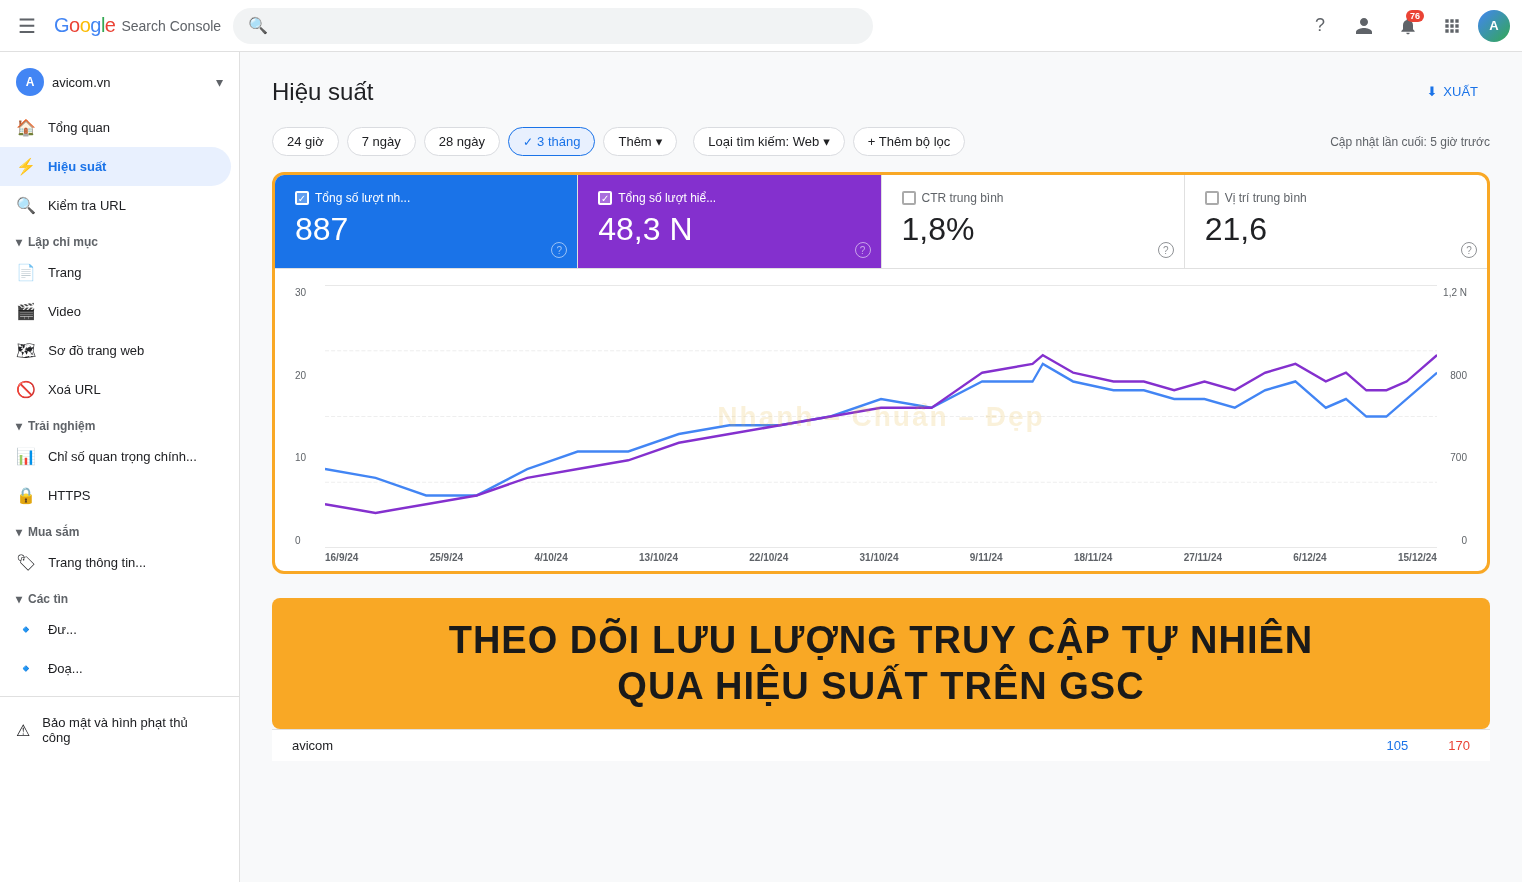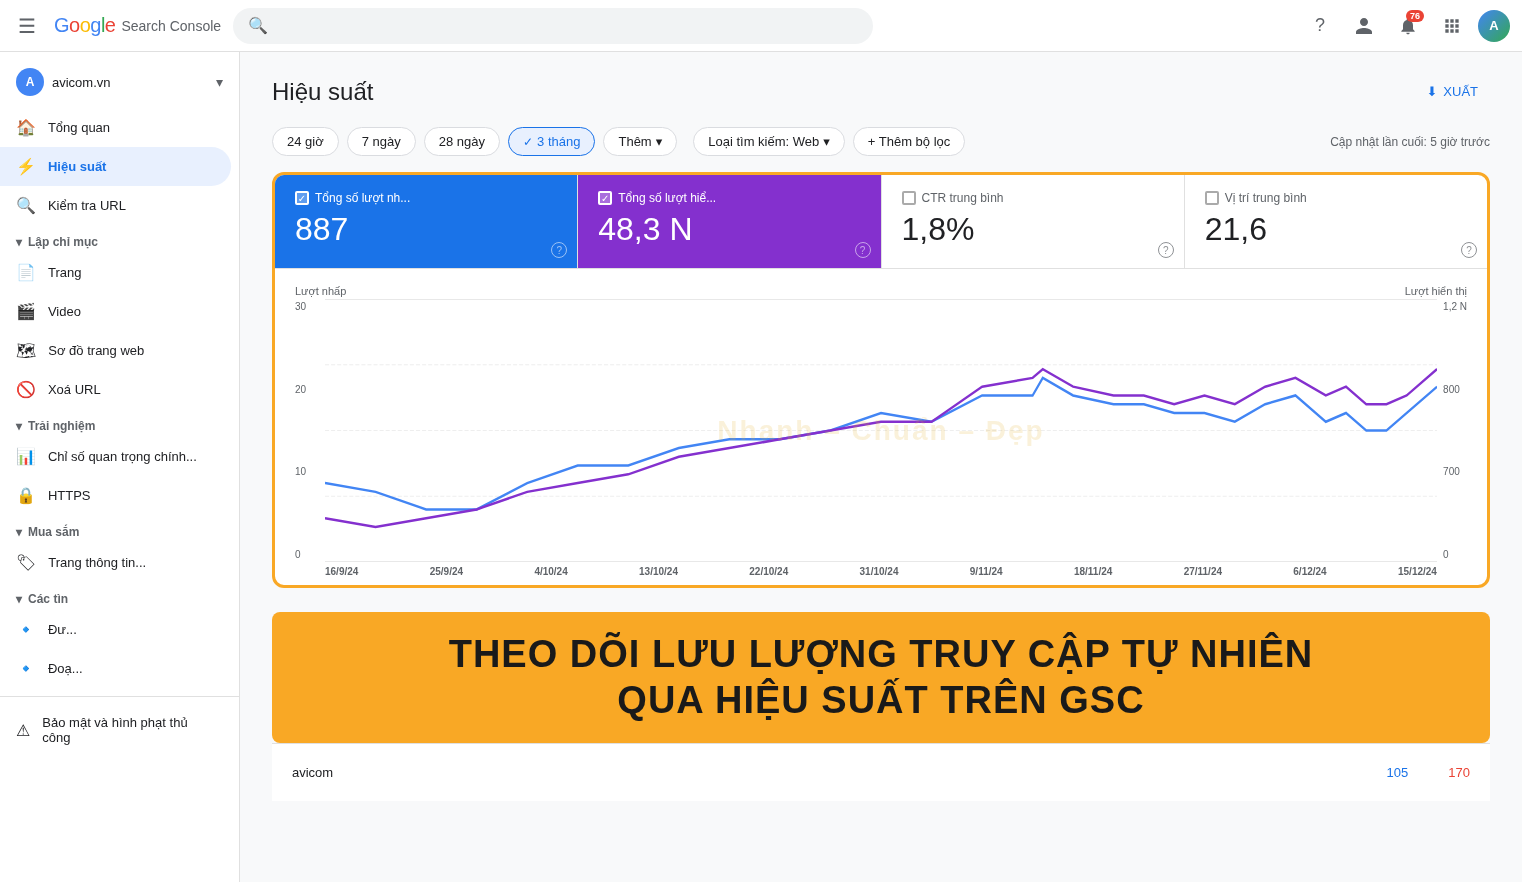--- a/index.html
+++ b/index.html
@@ -168,21 +168,21 @@
     }
     .bottom-banner-text {
       font-size: 38px; font-weight: 900; color: #1a1a1a;
       text-align: center; line-height: 1.2; letter-spacing: 1px;
       text-transform: uppercase;
     }
 
     
     .table-peek {
       background: #fff; border-top: 1px solid #e0e0e0;
-      padding: 21px 20px; display: flex; align-items: flex-end;
+      padding: 8px 20px; display: flex; align-items: flex-end;
     }
     .table-peek-text { font-size: 13px; color: #202124; flex: 1; }
     .table-peek-num { font-size: 13px; color: #1a73e8; font-weight: 500; margin-right: 40px; }
     .table-peek-num2 { font-size: 13px; color: #ea4335; font-weight: 500; }
 
     
     .sidebar-bottom { border-top: 1px solid #e0e0e0; margin-top: 8px; padding-top: 8px; }
   </style>
 </head>
 <body>
@@ -383,34 +383,30 @@
           <div class="metric-card-header">
             <div class="metric-checkbox checked-gray"></div>
             <span class="metric-label">Vị trí trung bình</span>
           </div>
           <div class="metric-value">21,6</div>
           <div class="metric-help">?</div>
         </div>
       </div>
 
       <div class="chart-area">
-        <div style="display:flex; justify-content:space-between; margin-bottom:2px;">
-          <span style="font-size:11px;color:#5f6368;">Lượt nhấp</span>
-          <span style="font-size:11px;color:#5f6368;">Lượt hiển thị</span>
-        </div>
         <div class="chart-svg-container">
           
           <div style="position:absolute;left:0;top:0;height:100%;display:flex;flex-direction:column;justify-content:space-between;padding:2px 0;z-index:2;">
             <span style="font-size:10px;color:#5f6368;">30</span>
             <span style="font-size:10px;color:#5f6368;">20</span>
             <span style="font-size:10px;color:#5f6368;">10</span>
             <span style="font-size:10px;color:#5f6368;">0</span>
           </div>
           
-          <div style="position:absolute;right:0;top:0;height:100%;display:flex;flex-direction:column;justify-content:space-between;padding:2px 0;z-index:2;">
+          <div style="position:absolute;right:0;top:0;height:100%;display:flex;flex-direction:column;justify-content:space-between;padding:2px 0;z-index:2;text-align:right;">
             <span style="font-size:10px;color:#5f6368;">1,2 N</span>
             <span style="font-size:10px;color:#5f6368;">800</span>
             <span style="font-size:10px;color:#5f6368;">700</span>
             <span style="font-size:10px;color:#5f6368;">0</span>
           </div>
           
           <div class="watermark-overlay">Nhanh – Chuẩn – Đẹp</div>
           
           <svg class="chart" viewBox="0 0 1100 210" preserveAspectRatio="none" style="padding:0 30px;">
 

